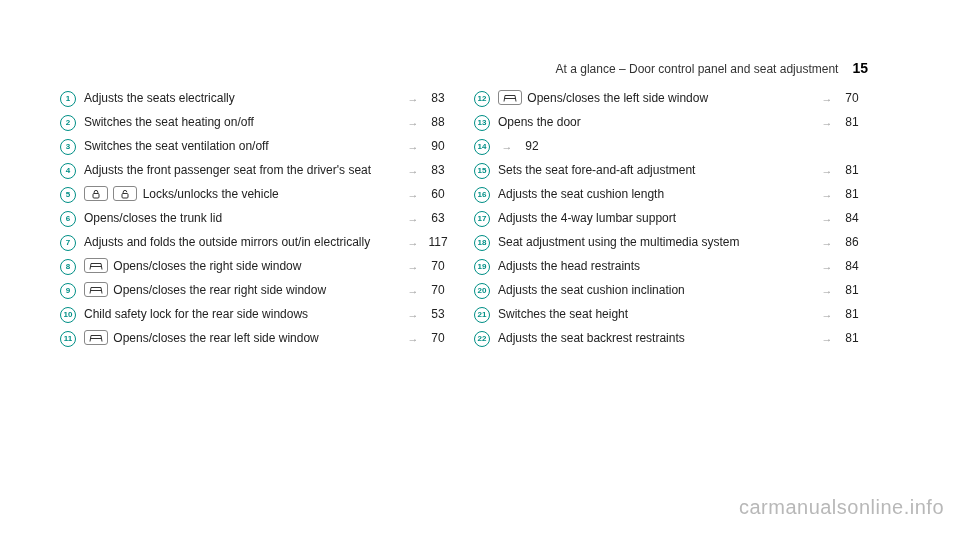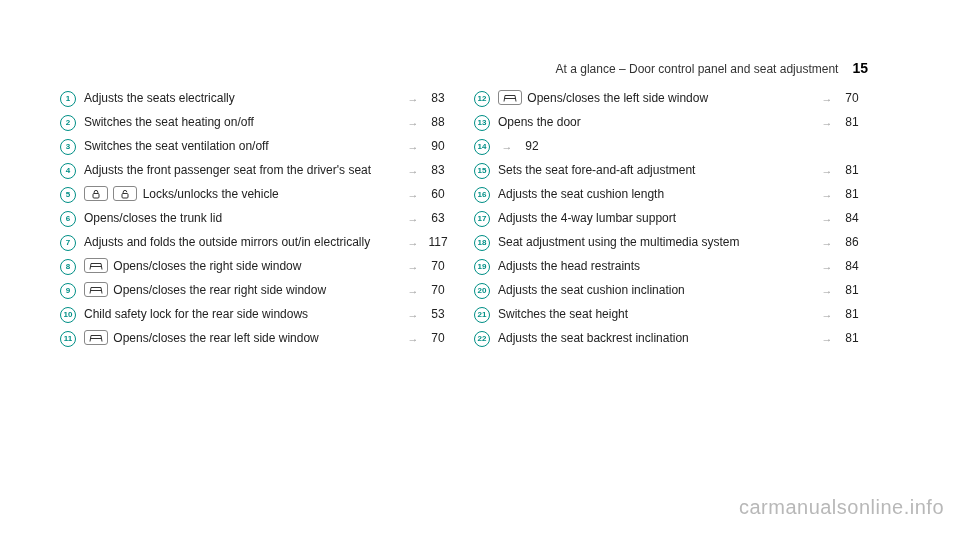--- a/index.html
+++ b/index.html
@@ -264,21 +264,21 @@
           <div class="page-ref">81</div>
         </div>
         <div class="row">
           <div class="num">21</div>
           <div class="desc"><span>Switches the seat height</span></div>
           <div class="arrow">→</div>
           <div class="page-ref">81</div>
         </div>
         <div class="row">
           <div class="num">22</div>
-          <div class="desc"><span>Adjusts the seat backrest inclination</span></div>
+          <div class="desc"><span>Adjusts the seat backrest restraints</span></div>
           <div class="arrow">→</div>
           <div class="page-ref">81</div>
         </div>
       </div>
   </div>
 
   <div class="watermark">carmanualsonline.info</div>
 </div>
 
 </body></html>

